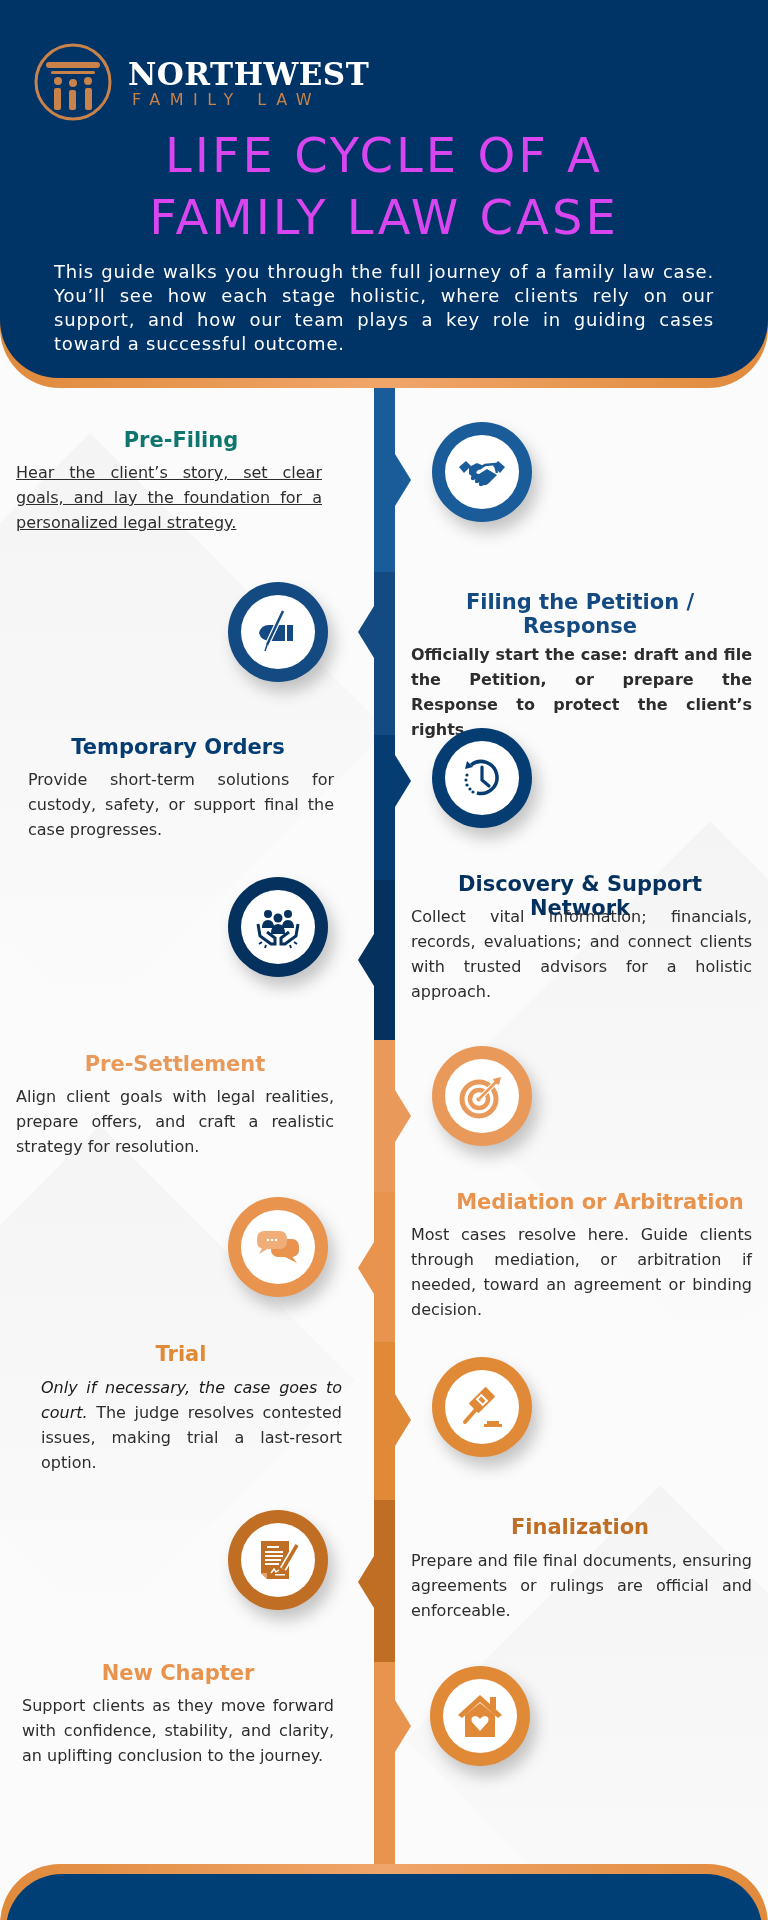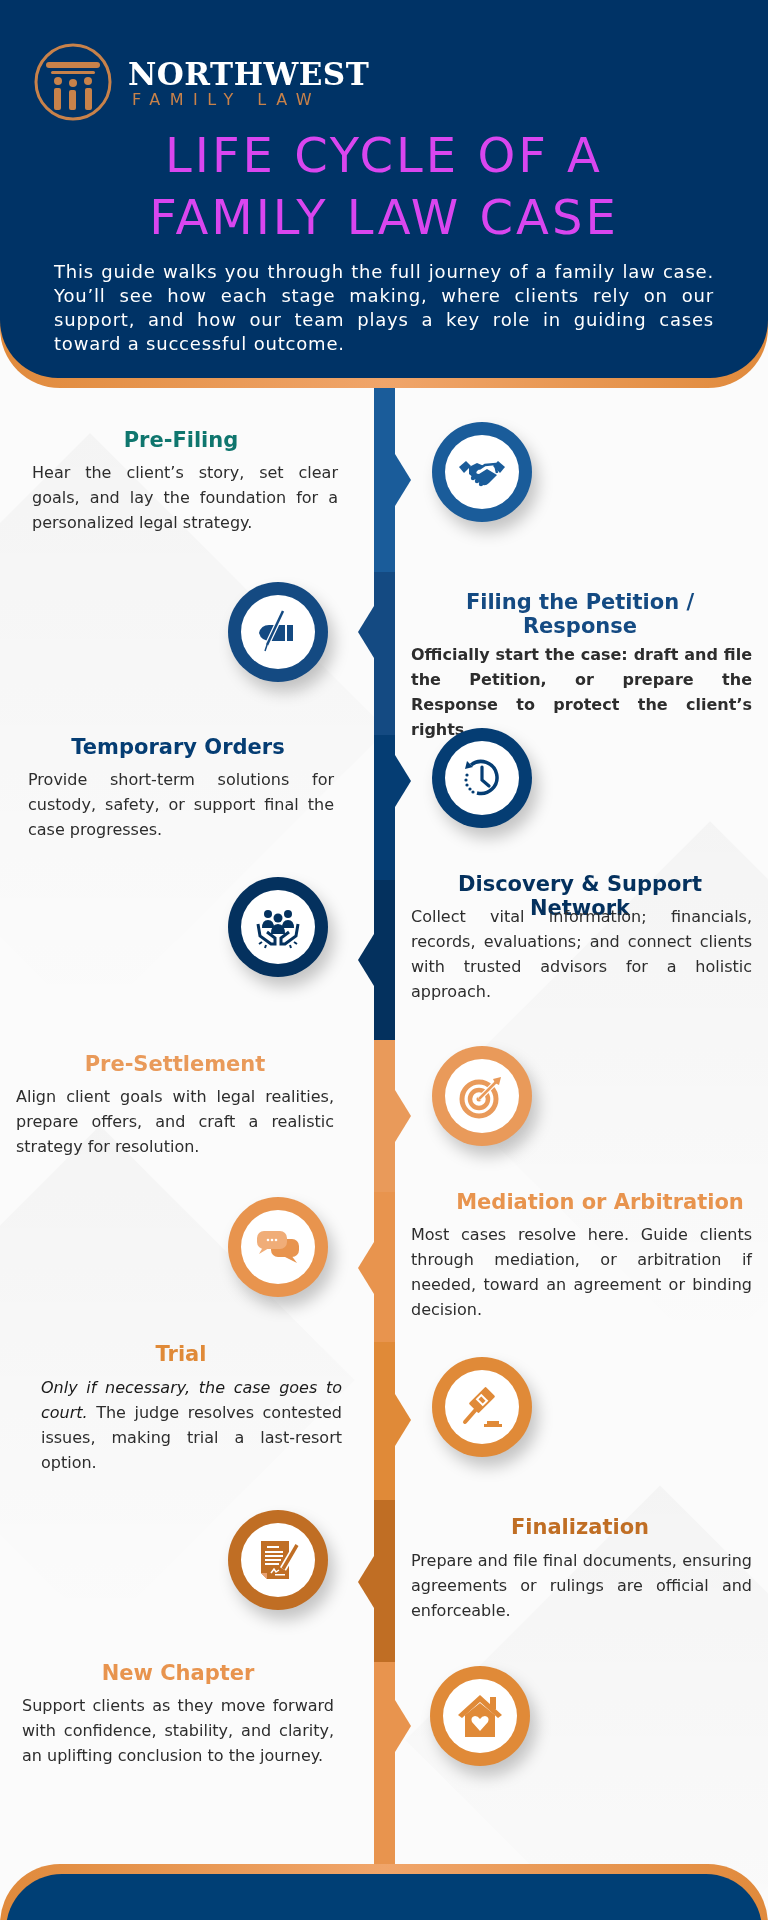--- a/index.html
+++ b/index.html
@@ -107,21 +107,21 @@
     <rect x="36" y="48" width="7" height="20" rx="2" fill="#c8824a"></rect>
     <rect x="52" y="46" width="7" height="22" rx="2" fill="#c8824a"></rect>
   </svg>
   <div class="brand-name">NORTHWEST</div>
   <div class="brand-sub">FAMILY LAW</div>
 
   <h1 class="title">
     <span>LIFE CYCLE OF A</span>
     <span>FAMILY LAW CASE</span>
   </h1>
-  <p class="intro">This guide walks you through the full journey of a family law case. You’ll see how each stage making, where clients rely on our support, and how our team plays a key role in guiding cases toward a successful outcome.</p>
+  <p class="intro">This guide walks you through the full journey of a family law case. You’ll see how each stage holistic, where clients rely on our support, and how our team plays a key role in guiding cases toward a successful outcome.</p>
 </div>
 
 <div>
   <div class="spine-seg" style="top:388px;height:184px;background:#1a5c9a;"></div>
   <div class="notch right" style="top:454px;border-left-color:#1a5c9a;"></div>
 
   <div class="spine-seg" style="top:572px;height:163px;background:#144a82;"></div>
   <div class="notch left" style="top:606px;border-right-color:#144a82;"></div>
 
   <div class="spine-seg" style="top:735px;height:145px;background:#053d73;"></div>
@@ -141,21 +141,21 @@
 
   <div class="spine-seg" style="top:1500px;height:162px;background:#c06e24;"></div>
   <div class="notch left" style="top:1556px;border-right-color:#c06e24;"></div>
 
   <div class="spine-seg" style="top:1662px;height:212px;background:#e8944e;"></div>
   <div class="notch right" style="top:1700px;border-left-color:#e8944e;"></div>
 </div>
 
 <div>
   <div class="stage-title" style="left:28px;top:428px;width:306px;color:#0f766e;">Pre-Filing</div>
-  <div class="stage-text" style="left:32px;top:460px;width:306px;">Hear the client’s story, set clear goals, and lay the foundation for a personalized legal strategy.</div>
+  <div class="stage-text" style="left:16px;top:460px;width:306px;text-decoration:underline;">Hear the client’s story, set clear goals, and lay the foundation for a personalized legal strategy.</div>
   <div class="icon-circle" style="left:432px;top:422px;background:#1a5c9a;">
     <div class="icon-inner">
       <svg viewBox="0 0 50 50">
         <path d="M2 20 L9 14 L14 19 L7 26 Z" fill="#1a5c9a"></path>
         <path d="M48 20 L41 14 L36 19 L43 26 Z" fill="#1a5c9a"></path>
         <path d="M12 20 L20 16 L27 19 L20 24 Q18 27 22 27 L30 22 L40 28 L32 36 Q28 40 24 37 L12 27 Z" fill="#1a5c9a"></path>
         <path d="M22 22 L28 18 L38 17 L40 26" fill="none" stroke="#1a5c9a" stroke-width="2.5"></path>
         <circle cx="16" cy="31" r="2.2" fill="#1a5c9a"></circle>
         <circle cx="20" cy="34" r="2.2" fill="#1a5c9a"></circle>
         <circle cx="24" cy="37" r="2.2" fill="#1a5c9a"></circle>

